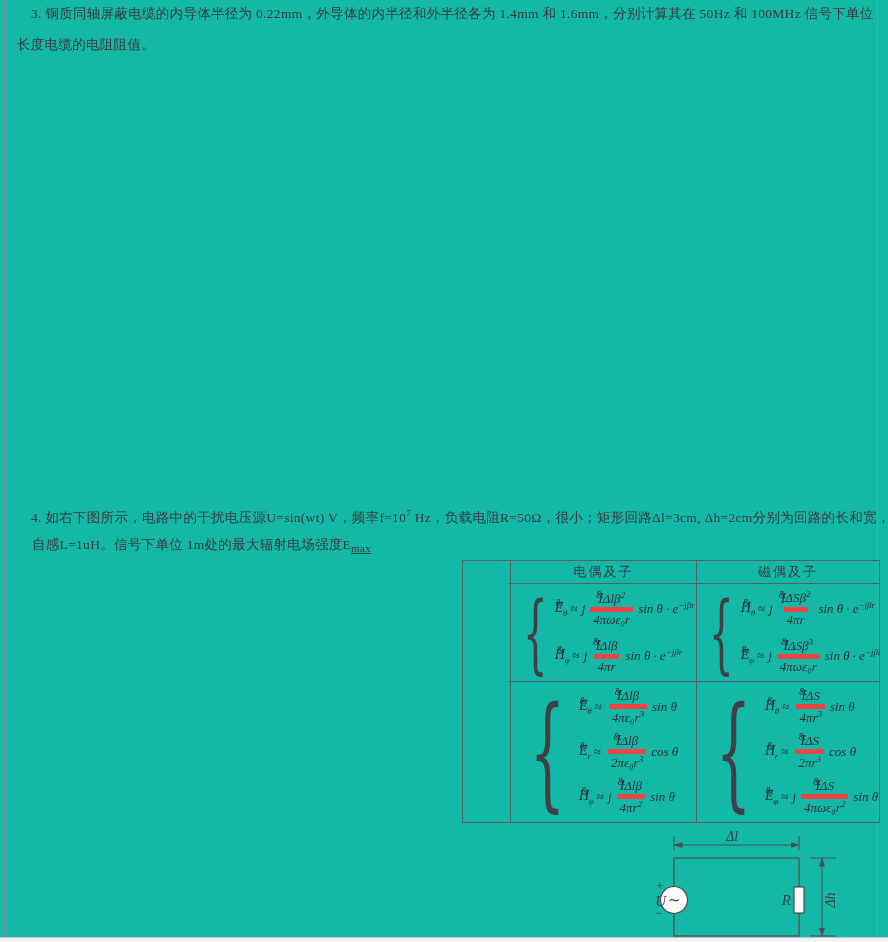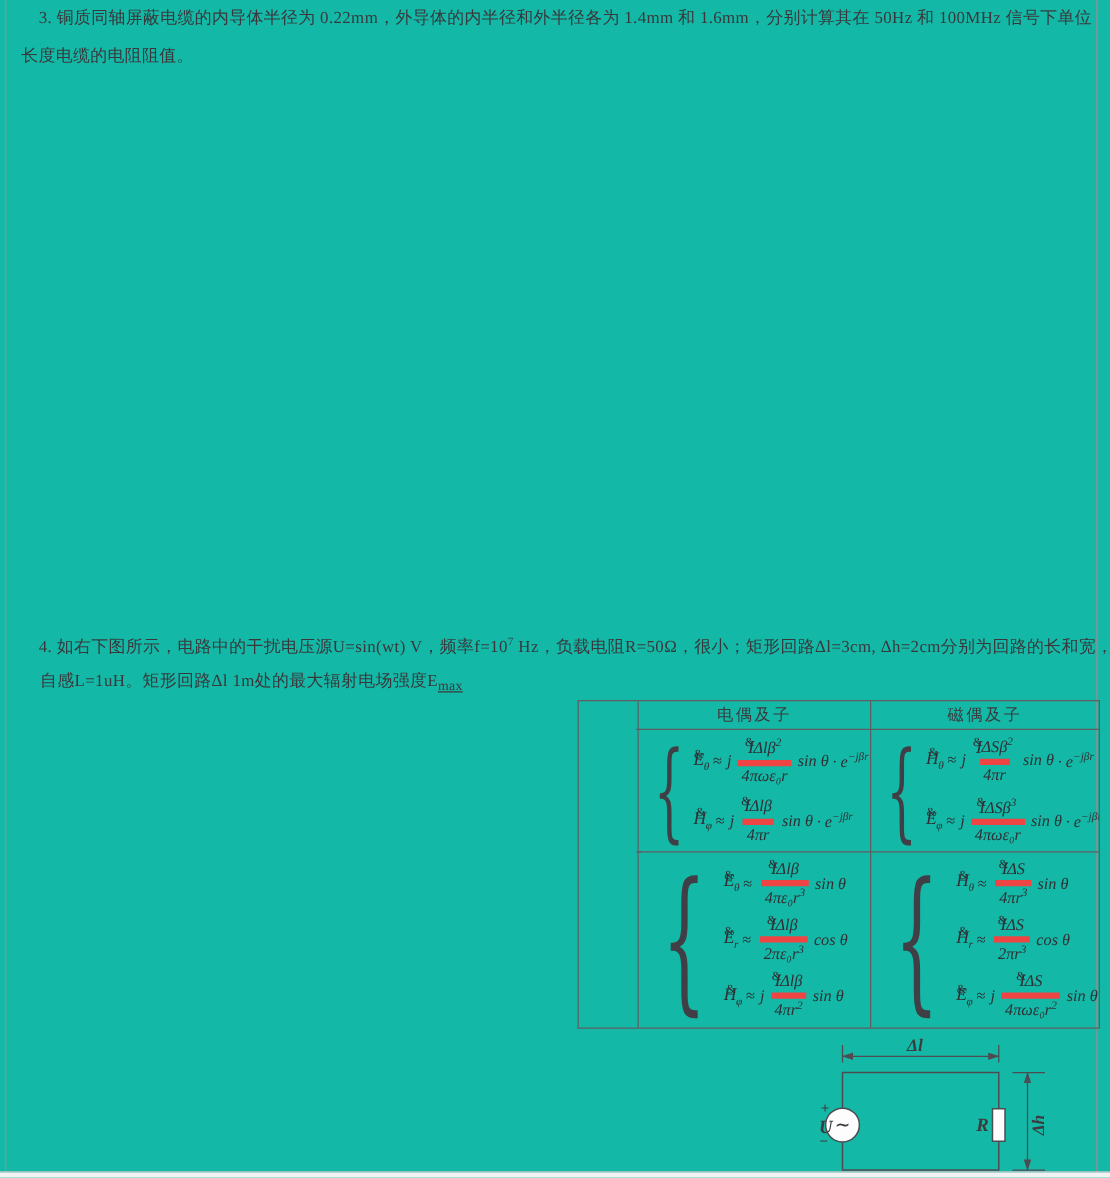--- a/index.html
+++ b/index.html
@@ -41,37 +41,37 @@
   .pi .amp{top:-5px;margin-left:-7px;margin-right:-1px;}
   .rel{margin:0 4px 0 3px;font-style:normal;}
   .jj{margin-right:2px;}
   .frac{display:inline-flex;flex-direction:column;align-items:center;margin:0 3px;line-height:1.1;}
   .fn{padding:0 3px 1px 3px;}
   .fd{border-top:5px solid #ef4444;padding:1px 3px 0 3px;}
   .post{margin-left:2px;}
   .etail{margin-left:3px;}
 
   
-  .fig{position:absolute;left:620px;top:826px;width:268px;height:116px;font-weight:bold;}
+  .fig{position:absolute;left:620px;top:826px;width:268px;height:116px;}
 </style>
 </head>
 <body>
 
 <div class="page">
 
   <div class="pb-left"></div>
   <div class="pb-right"></div>
   <div class="pb-bottom"></div>
   <div class="pb-strip"></div>
 
   <div class="tline" style="left:31px;top:6px;">3. 铜质同轴屏蔽电缆的内导体半径为 0.22mm，外导体的内半径和外半径各为 1.4mm 和 1.6mm，分别计算其在 50Hz 和 100MHz 信号下单位</div>
   <div class="tline" style="left:17px;top:37px;">长度电缆的电阻阻值。</div>
 
   <div class="tline" style="left:31px;top:505px;"><span>4. 如右下图所示，电路中的干扰电压源U=sin(wt) V，频率f=10</span><sup>7</sup><span> Hz，负载电阻R=50Ω，很小；矩形回路Δl=3cm, Δh=2cm分别为回路的长和宽，</span></div>
-  <div class="tline" style="left:32px;top:537px;"><span>自感L=1uH。矩形回路Δl 1m处的最大辐射电场强度E</span><span class="subu">max</span></div>
+  <div class="tline" style="left:32px;top:537px;"><span>自感L=1uH。信号下单位 1m处的最大辐射电场强度E</span><span class="subu">max</span></div>
 
   <div class="tbl">
     <div class="tc c0 r0"></div>
     <div class="tc r0 hcell">电偶及子</div>
     <div class="tc r0 hcell">磁偶及子</div>
 
     <div class="tc c0 rlabel">远场</div>
     <div class="tc fcell far">
       <span class="brace b2">{</span>
       <div class="eqcol">

